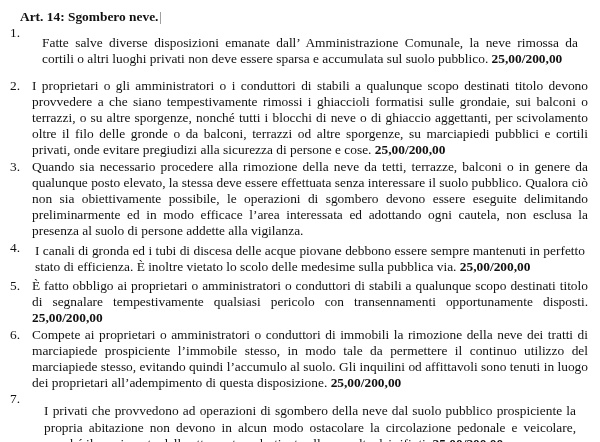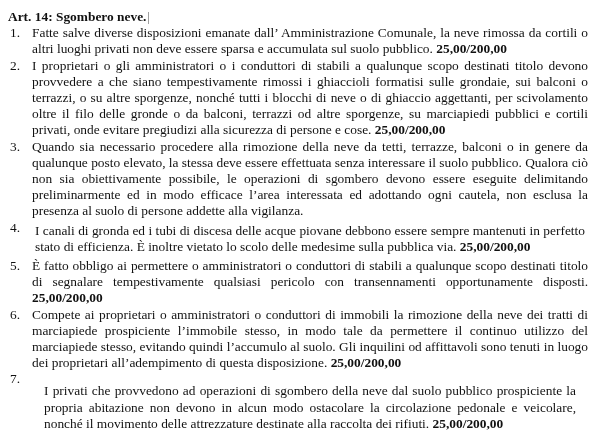--- a/index.html
+++ b/index.html
@@ -15,20 +15,21 @@
     background: #ffffff;
     color: #111111;
     font-family: "Liberation Serif", "DejaVu Serif", serif;
     font-size: 13.4px;
     line-height: 16.2px;
     overflow: hidden;
   }
   .title {
     font-weight: bold;
     white-space: nowrap;
+    margin-left: 12px;
   }
   .cursor-mark {
     font-weight: normal;
     display: inline-block;
     transform: scaleX(0.6);
     margin-left: 1px;
   }
   .item {
     display: flex;
     align-items: flex-start;
@@ -49,21 +50,21 @@
 </style>
 </head>
 <body>
 
 <div class="page">
 
   <div class="title"><span>Art. 14: Sgombero neve.</span><span class="cursor-mark">|</span></div>
 
   <div class="item">
     <span class="num">1.</span>
-    <p class="body" style="margin:0"><span>Fatte salve diverse disposizioni emanate dall’ Amministrazione Comunale, la neve rimossa da cortili o altri luoghi privati non deve essere sparsa e accumulata sul suolo pubblico.</span>
+    <p class="body" style="margin:10px"><span>Fatte salve diverse disposizioni emanate dall’ Amministrazione Comunale, la neve rimossa da cortili o altri luoghi privati non deve essere sparsa e accumulata sul suolo pubblico.</span>
       <b class="amt">25,00/200,00</b></p>
   </div>
 
   <div class="item">
     <span class="num">2.</span>
     <p class="body" style="margin:0"><span>I proprietari o gli amministratori o i conduttori di stabili a qualunque scopo destinati titolo devono provvedere a che siano tempestivamente rimossi i ghiaccioli formatisi sulle grondaie, sui balconi o terrazzi, o su altre sporgenze, nonché tutti i blocchi di neve o di ghiaccio aggettanti, per scivolamento oltre il filo delle gronde o da balconi, terrazzi od altre sporgenze, su marciapiedi pubblici e cortili privati, onde evitare pregiudizi alla sicurezza di persone e cose.</span>
       <b class="amt">25,00/200,00</b></p>
   </div>
 
   <div class="item">
@@ -73,21 +74,21 @@
   </div>
 
   <div class="item">
     <span class="num">4.</span>
     <p class="body" style="margin:3px"><span>I canali di gronda ed i tubi di discesa delle acque piovane debbono essere sempre mantenuti in perfetto stato di efficienza. È inoltre vietato lo scolo delle medesime sulla pubblica via.</span>
       <b class="amt">25,00/200,00</b></p>
   </div>
 
   <div class="item">
     <span class="num">5.</span>
-    <p class="body" style="margin:0"><span>È fatto obbligo ai permettere o amministratori o conduttori di stabili a qualunque scopo destinati titolo di segnalare tempestivamente qualsiasi pericolo con transennamenti opportunamente disposti.</span>
+    <p class="body" style="margin:0"><span>È fatto obbligo ai proprietari o amministratori o conduttori di stabili a qualunque scopo destinati titolo di segnalare tempestivamente qualsiasi pericolo con transennamenti opportunamente disposti.</span>
       <b class="amt">25,00/200,00</b></p>
   </div>
 
   <div class="item">
     <span class="num">6.</span>
     <p class="body" style="margin:0"><span>Compete ai proprietari o amministratori o conduttori di immobili la rimozione della neve dei tratti di marciapiede prospiciente l’immobile stesso, in modo tale da permettere il continuo utilizzo del marciapiede stesso, evitando quindi l’accumulo al suolo. Gli inquilini od affittavoli sono tenuti in luogo dei proprietari all’adempimento di questa disposizione.</span>
       <b class="amt">25,00/200,00</b></p>
   </div>
 
   <div class="item">

